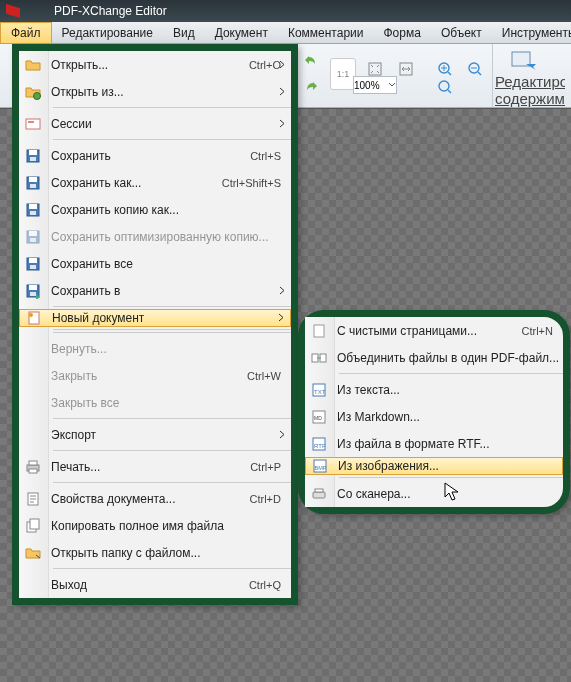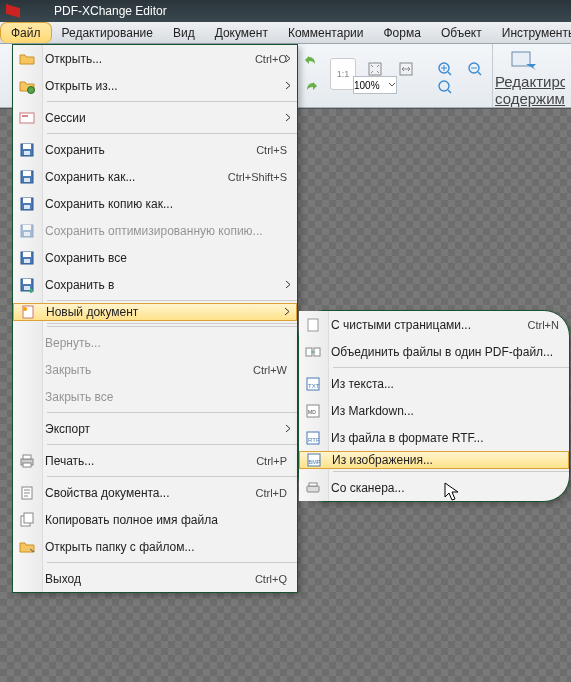--- a/index.html
+++ b/index.html
@@ -3,33 +3,33 @@
 <meta charset="utf-8">
 <style>
 * { box-sizing: border-box; margin: 0; padding: 0; font-family: "Segoe UI", Tahoma, sans-serif; }
 body { width: 571px; height: 682px; background: #888; overflow: hidden; position: relative; }
 
 .titlebar { height: 22px; background: linear-gradient(#2b343a,#3a4850); display: flex; align-items: center; padding: 0 6px; }
 .titlebar .logo { width: 14px; height: 14px; background: #c22; clip-path: polygon(0 0,100% 30%,100% 100%,0 70%); margin-right: 6px; }
 .titlebar .title { color: #fff; font-size: 12px; margin-left: 28px; }
 
 .menubar { height: 22px; background: linear-gradient(#eef0f2,#d8dde2); display: flex; align-items: stretch; border-bottom: 1px solid #9aa5af; }
-.menubar .item { padding: 0 10px; font-size: 12px; color: #222; display: flex; align-items: center; cursor: default; border-radius: 7px; }
+.menubar .item { padding: 0 10px; font-size: 12px; color: #222; display: flex; align-items: center; cursor: default; }
 .menubar .item.selected { background: linear-gradient(#ffe9a8,#ffd873); border: 1px solid #d9a33a; border-bottom: none; }
 
 .toolbar { height: 64px; background: linear-gradient(#f3f6f9,#e5eaef); border-bottom: 1px solid #a7b1ba; position: relative; }
 .toolbar .group { position: absolute; top: 6px; }
 .toolbar .btn { border: 1px solid transparent; border-radius: 3px; display: inline-flex; align-items: center; justify-content: center; }
 .toolbar svg { display:block; }
 .zoombox { position:absolute; left:353px; top:32px; width:44px; height:18px; font-size:10px; display:flex; align-items:center; border:1px solid #b5bec7; background:#fff; padding:0 0; }
 .rlabel { position:absolute; right:6px; top:30px; font-size:15px; color:#444; text-align:center; width:70px; line-height:1.1; white-space:normal; overflow:hidden;text-decoration:underline; }
 
 .workspace { position:absolute; left:0; top:108px; right:0; bottom:0; background: repeating-conic-gradient(#797979 0 25%, #6d6d6d 0 50%) 0 0/14px 14px; border-top:1px solid #555; }
 
-.menu, .submenu { position:absolute; background:#f2f2f2; border:1px solid #14532d; box-shadow: 3px 3px 6px rgba(0,0,0,.25); }
+.menu, .submenu { position:absolute; background:#f2f2f2; border:7px solid #14532d; box-shadow: 3px 3px 6px rgba(0,0,0,.25); }
 .menu { left:12px; top:44px; width:286px; }
 .submenu { left:298px; top:310px; width:272px;border-radius:26px; }
 .mi { display:flex; align-items:center; height:27px; font-size:12px; color:#222; position:relative; }
 .mi.sep { height:0; border-top:1px solid #ccc; margin:2px 0 2px 34px; }
 .mi .icon { width:28px; display:flex; align-items:center; justify-content:center; height:100%; flex-shrink:0; }
 .mi .label { flex:1; padding-left:4px; white-space:nowrap; overflow:hidden; }
 .mi .shortcut { color:#444; padding-right:10px; font-size:11px; }
 .mi .arrow { position:absolute; right:6px; top:50%; transform:translateY(-50%); }
 .mi.disabled .label, .mi.disabled .icon { opacity:.45; }
 .mi.highlight { background: linear-gradient(#fff4cf,#ffe28a); border:1px solid #d9a33a; height:18px; }

